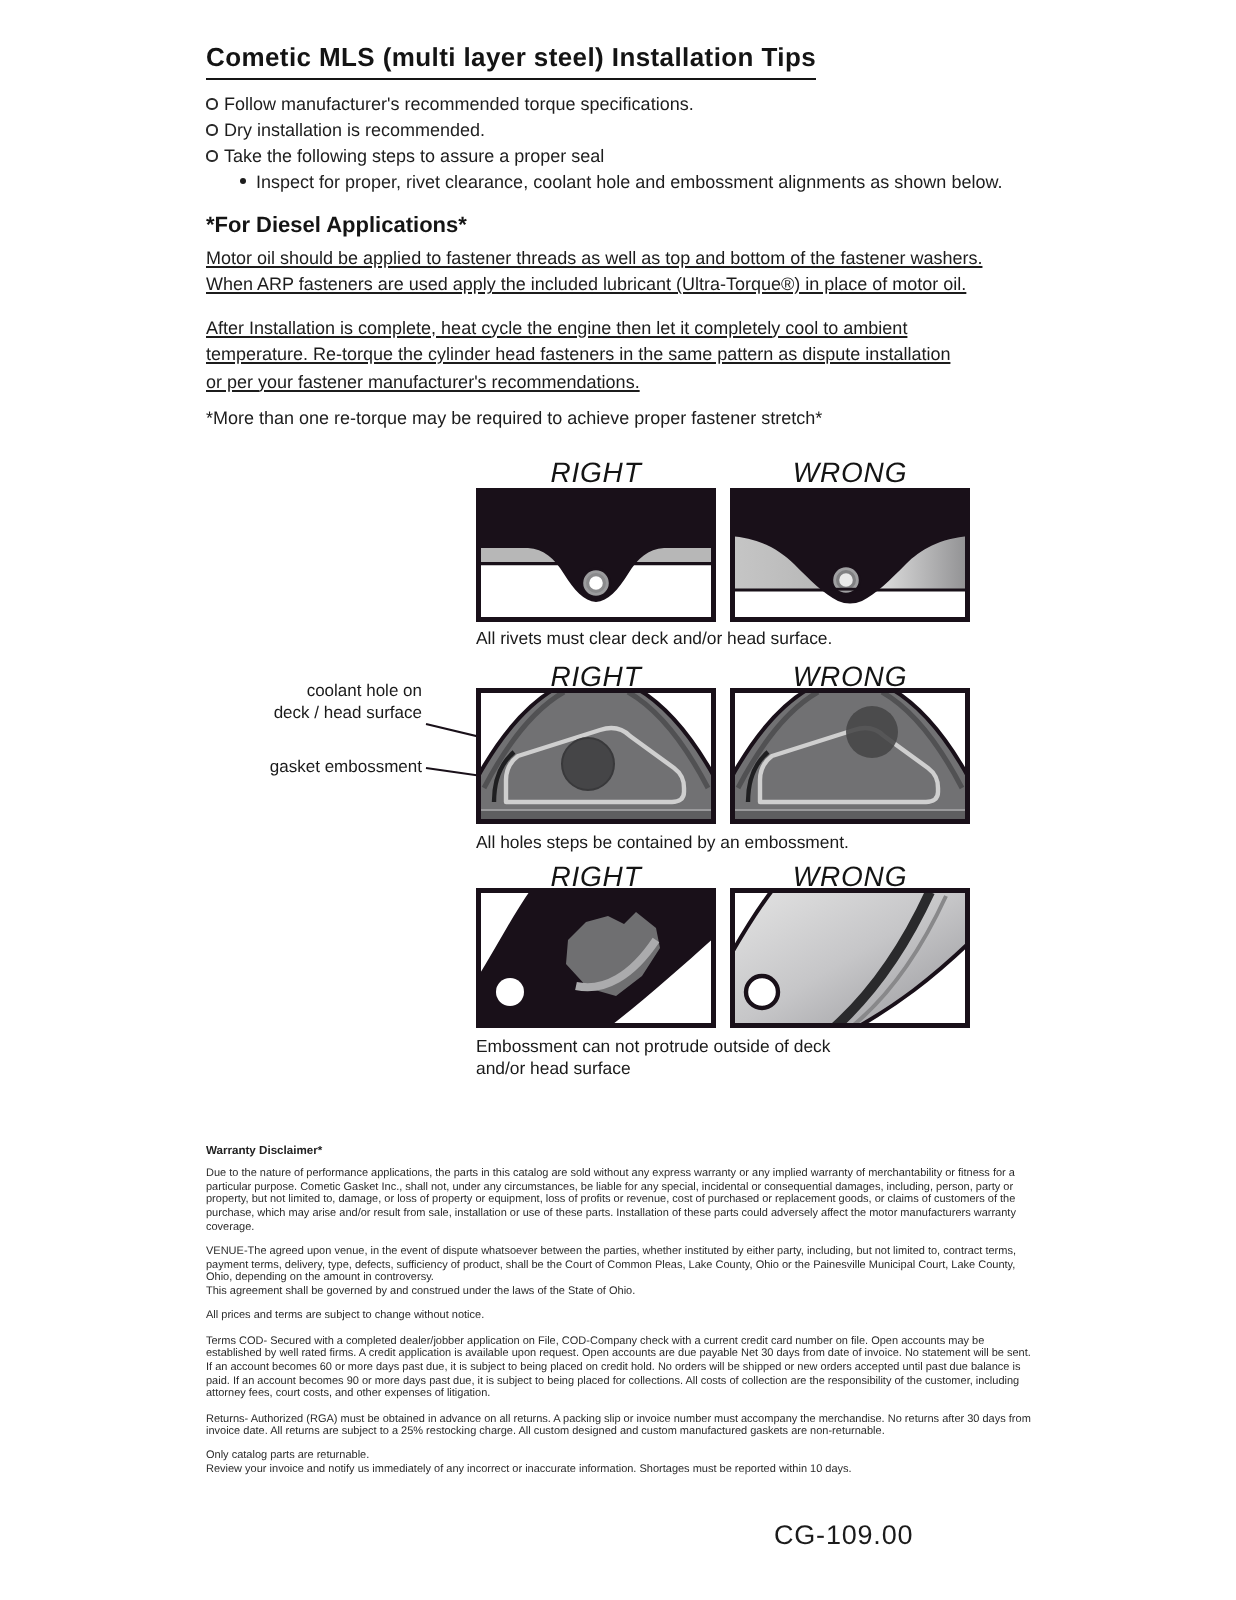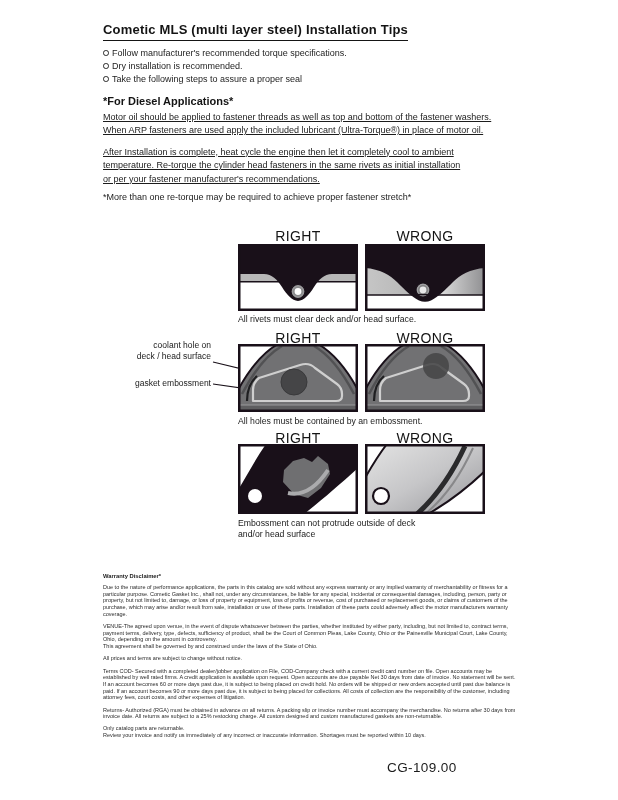--- a/index.html
+++ b/index.html
@@ -25,21 +25,21 @@
   ul.tips.sub li .b-mark{
     position:absolute;left:17px;top:4.4px;width:3.4px;height:3.4px;background:#1d1d1d;
     border-radius:50%;display:inline-block;
   }
   .diesel-head{font-size:11px;font-weight:bold;color:#141414;margin-top:9px;}
   .para{font-size:9px;line-height:13.5px;margin-top:4px;white-space:pre-line;text-decoration:underline;}
   .para.gap{margin-top:8px;}
   .note{font-size:9px;line-height:11px;margin-top:6px;}
   
   .diagrams{position:absolute;left:0;top:228px;width:618px;height:324px;}
-  .dg-label{position:absolute;width:120px;text-align:center;font-size:14px;letter-spacing:.4px;color:#141414;}
+  .dg-label{position:absolute;width:120px;text-align:center;font-size:14px;letter-spacing:.4px;color:#141414;font-style:italic;}
   .dg-box{position:absolute;width:120px;}
   .dg-caption{position:absolute;left:238px;font-size:8.7px;line-height:10.5px;color:#1a1a1a;white-space:pre-line;}
   .callout-label{position:absolute;right:407px;text-align:right;font-size:8.5px;line-height:10.5px;color:#1a1a1a;white-space:pre-line;}
   .callout-svg{position:absolute;left:0;top:0;width:618px;height:324px;pointer-events:none;}
   
   .legal{position:absolute;left:103px;top:573px;width:414px;color:#2b2b2b;}
   .legal-head{font-size:5.8px;font-weight:bold;margin-bottom:5px;color:#222;}
   .legal p{font-size:5.5px;line-height:6.7px;margin:0 0 5.5px 0;white-space:pre-line;}
   
   .footer-code{position:absolute;left:387px;top:760px;font-size:13.5px;letter-spacing:.4px;color:#1b1b1b;}
@@ -51,27 +51,28 @@
 
   <div class="top-block">
     <div class="doc-title">Cometic MLS (multi layer steel) Installation Tips</div>
 
     <ul class="tips">
       <li><span class="o-mark"></span><span>Follow manufacturer's recommended torque specifications.</span></li>
       <li><span class="o-mark"></span><span>Dry installation is recommended.</span></li>
       <li><span class="o-mark"></span><span>Take the following steps to assure a proper seal</span></li>
     </ul>
     <ul class="tips sub">
+      <li><span class="b-mark"></span><span>Inspect for proper, rivet clearance, coolant hole and embossment alignments as shown below.</span></li>
     </ul>
 
     <div class="diesel-head">*For Diesel Applications*</div>
     <div class="para">Motor oil should be applied to fastener threads as well as top and bottom of the fastener washers.
 When ARP fasteners are used apply the included lubricant (Ultra-Torque®) in place of motor oil.</div>
     <div class="para gap">After Installation is complete, heat cycle the engine then let it completely cool to ambient
-temperature. Re-torque the cylinder head fasteners in the same rivets as initial installation
+temperature. Re-torque the cylinder head fasteners in the same pattern as dispute installation
 or per your fastener manufacturer's recommendations.</div>
     <div class="note">*More than one re-torque may be required to achieve proper fastener stretch*</div>
   </div>
 
   <div class="diagrams">
 
     <div class="dg-label" style="left:238px;top:0;">RIGHT</div>
     <div class="dg-label" style="left:365px;top:0;">WRONG</div>
 
     <div class="dg-box" style="left:238px;top:16px;">
@@ -142,21 +143,21 @@
         <path d="M44,2 C30,10 16,27 4,50" stroke="#515153" stroke-width="2.5" fill="none"></path>
         <path d="M76,2 C90,10 104,27 116,50" stroke="#515153" stroke-width="2.5" fill="none"></path>
         <path d="M0,0 H40 C26,8 12,24 0,46 Z" fill="#ffffff" stroke="#191019" stroke-width="2"></path>
         <path d="M120,0 H80 C94,8 108,24 120,46 Z" fill="#ffffff" stroke="#191019" stroke-width="2"></path>
         <path d="M9,57 C9,46 12,38 19,32" stroke="#1f1f21" stroke-width="2.2" fill="none"></path>
         <path d="M15,57 L15,46 C15,41 17,37 21,34 L62,21 C68,19 73,20 77,24 L99,40 C103,43 104,46 104,50 L104,52 C104,55.5 101.5,57 98,57 L18,57 Z" stroke="#cfcfcf" stroke-width="2.2" fill="none" stroke-linejoin="round"></path>
         <circle cx="71" cy="22" r="13" fill="#454547" fill-opacity="0.88"></circle>
         <rect x="1.25" y="1.25" width="117.5" height="65.5" fill="none" stroke="#191019" stroke-width="2.5"></rect>
       </svg>
     </div>
-    <div class="dg-caption" style="top:188px;">All holes must be contained by an embossment.</div>
+    <div class="dg-caption" style="top:188px;">All holes steps be contained by an embossment.</div>
 
     <div class="dg-label" style="left:238px;top:202px;">RIGHT</div>
     <div class="dg-label" style="left:365px;top:202px;">WRONG</div>
 
     <div class="dg-box" style="left:238px;top:216px;">
       <svg width="120" height="70" viewBox="0 0 120 70">
         <rect width="120" height="70" fill="#ffffff"></rect>
         <path d="M28,0 H120 V24 C100,42 84,56 66,70 H0 V46 C10,30 18,14 28,0 Z" fill="#191019"></path>
         <path d="M46,26 L55,17 L66,14 L74,18 L80,12 L90,20 L92,30 L83,44 L70,54 L56,50 L45,38 Z" fill="#6f6f71"></path>
         <path d="M50,49 C64,52 78,44 90,26" stroke="#ababad" stroke-width="4" fill="none"></path>

